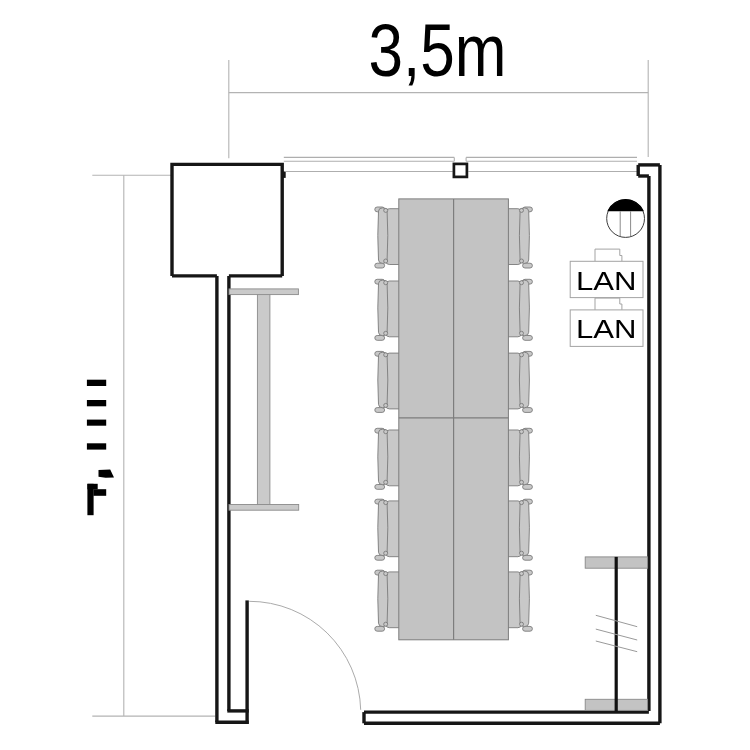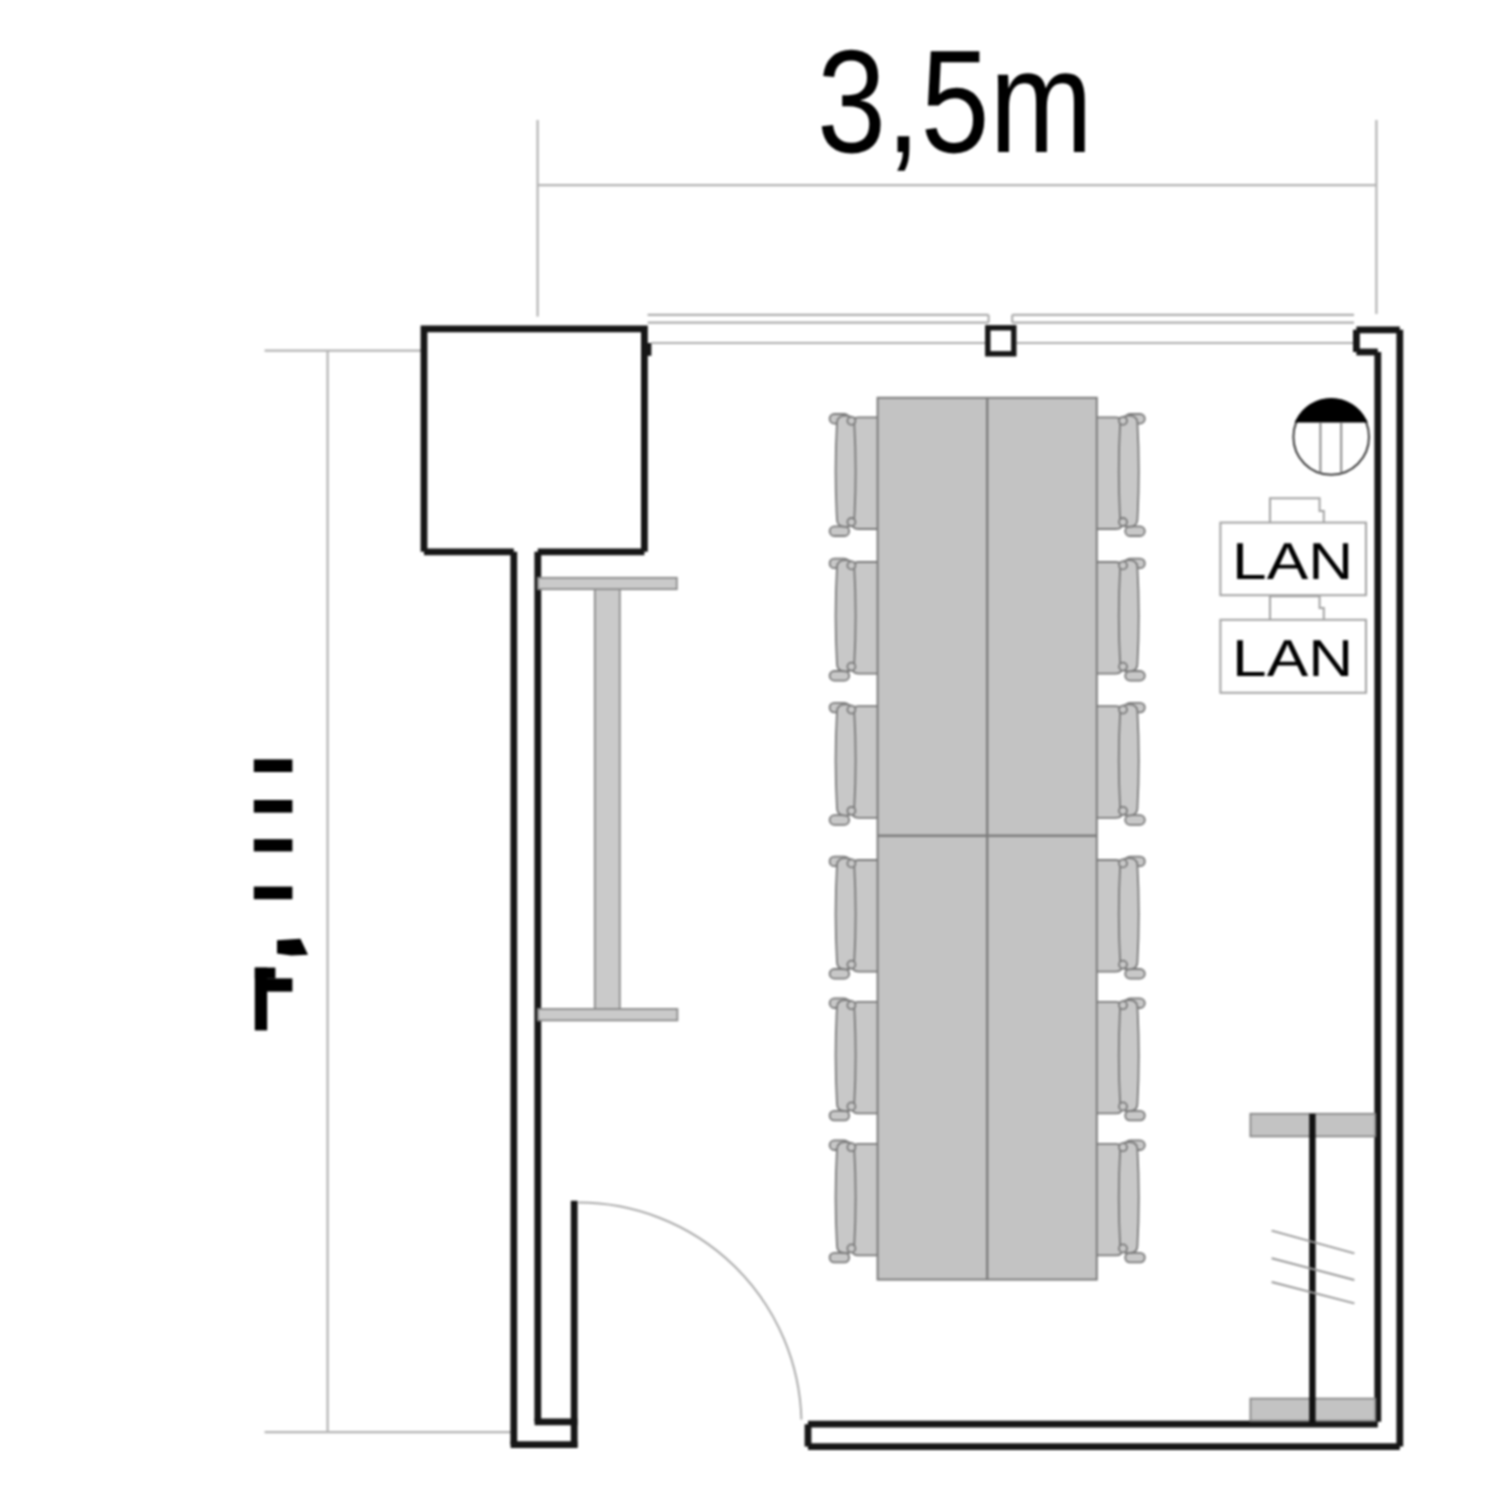--- a/index.html
+++ b/index.html
@@ -1,16 +1,16 @@
 <!DOCTYPE html>
 <html><head>
 <meta charset="utf-8">
 <style>
   html,body{margin:0;padding:0;background:#ffffff;}
-  .page{width:666px;height:750px;position:relative;background:#ffffff;overflow:hidden;padding-left:40px;}
+  .page{width:666px;height:750px;position:relative;background:#ffffff;overflow:hidden;}
   text{font-family:"Liberation Sans",sans-serif;}
 </style>
 </head>
 <body>
 <div class="page">
 <svg style="filter:blur(0.4px)" width="750" height="750" viewBox="0 0 750 750" xmlns="http://www.w3.org/2000/svg">
 
 <rect x="0" y="0" width="750" height="750" fill="#ffffff"></rect>
 
 <g stroke="#b3b3b3" stroke-width="1.1" fill="none">

